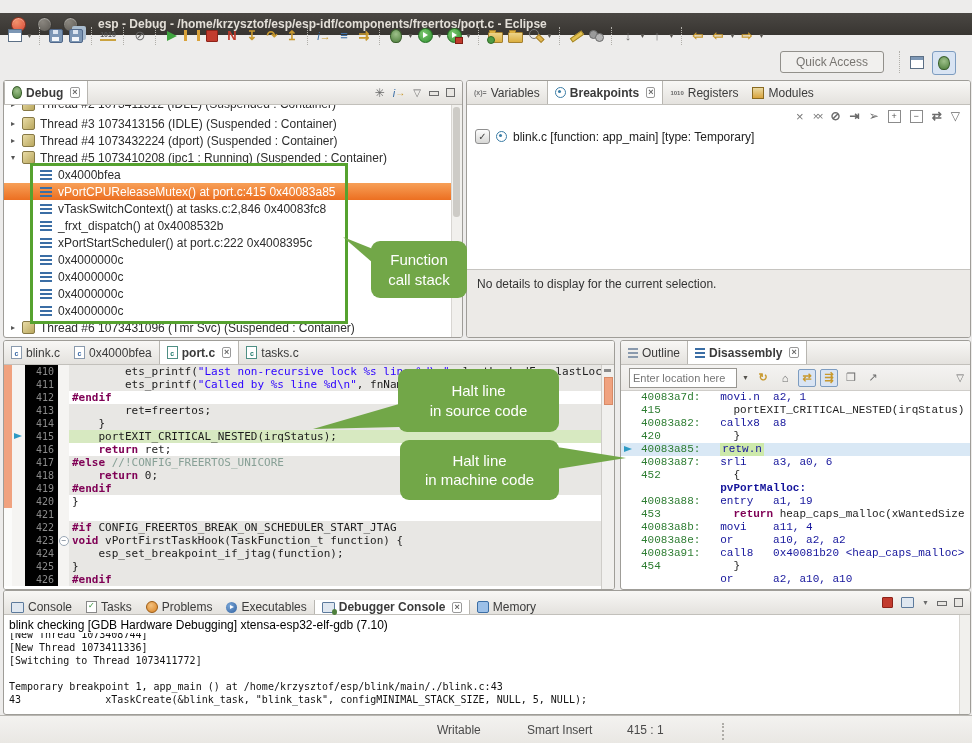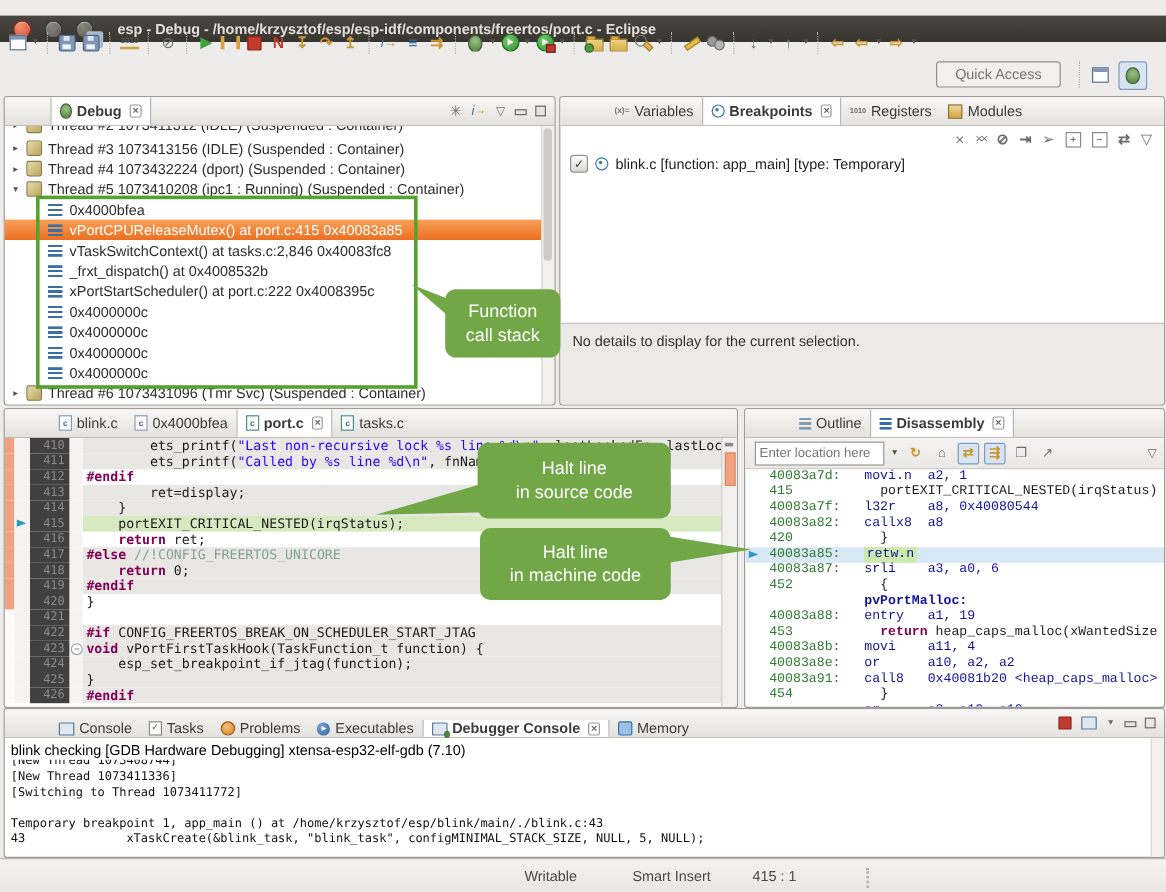--- a/index.html
+++ b/index.html
@@ -46,21 +46,21 @@
   #row2{left:0;top:49px;width:972px;height:30px;}
   #quick-access{position:absolute;right:88px;top:2px;border:1px solid #92908b;border-radius:3px;padding:3px 15px;color:#787571;font-size:12px;background:#f1f0ee;}
   #persp-sep{position:absolute;right:72px;top:2px;height:22px;border-left:1px dotted #b1afaa;}
   .persp{position:absolute;top:2px;width:22px;height:22px;display:flex;align-items:center;justify-content:center;}
   #persp-open{right:44px;}
   #persp-debug{right:16px;background:#d9e4f3;border:1px solid #7d9cc0;border-radius:3px;}
   .ic-persp{width:12px;height:11px;border:1px solid #5c6f85;background:#fff;position:relative;}
   .ic-persp::before{content:"";position:absolute;left:0;top:0;width:100%;height:3px;background:#7d97b5;}
   
   .panel{position:absolute;background:#fff;border:1px solid #9f9d98;border-radius:3px;overflow:hidden;}
-  .phdr{height:23px;background:linear-gradient(#f8f7f5,#e4e2de);border-bottom:1px solid #c2c0bb;display:flex;align-items:stretch;padding-left:38px;}
+  .phdr{height:23px;background:linear-gradient(#f8f7f5,#e4e2de);border-bottom:1px solid #c2c0bb;display:flex;align-items:stretch;}
   .tab{display:inline-flex;align-items:center;padding:0 7px;font-size:12px;color:#3b3b3b;gap:4px;white-space:nowrap;}
   .tab.sel{background:#fff;font-weight:bold;border-left:1px solid #b8b6b1;border-right:1px solid #b8b6b1;}
   .tclose{font-size:9px;color:#666;border:1px solid #999;border-radius:2px;padding:0 1px;line-height:9px;margin-left:3px;}
   .hicons{margin-left:auto;display:flex;align-items:center;gap:8px;padding-right:7px;}
   .hic{font-size:10px;color:#6b6b6b;display:flex;align-items:center;justify-content:center;}
   .btn-min{width:9px;height:9px;position:relative;}
   .btn-min::before{content:"";position:absolute;left:0;bottom:1px;width:8px;height:3px;border:1px solid #6b6b6b;background:#e8e6e2;}
   .btn-max{width:9px;height:9px;border:1px solid #6b6b6b;background:#e8e6e2;box-sizing:border-box;}
   .btn-max::before{content:"";display:block;height:2px;background:#6b6b6b;}
   
@@ -108,21 +108,21 @@
   #bp-row{position:absolute;left:8px;top:48px;display:flex;align-items:center;gap:6px;font-size:12px;color:#222;}
   .chk{width:13px;height:13px;border:1px solid #8f8f8f;border-radius:3px;background:linear-gradient(#fdfdfd,#d8d8d6);display:flex;align-items:center;justify-content:center;font-size:10px;color:#444;}
   #bp-details{position:absolute;left:0;right:0;bottom:0;height:68px;background:#eceae7;border-top:1px solid #c6c4c0;font-size:12px;color:#333;padding:7px 10px;box-sizing:border-box;}
   
   #code-wrap{position:absolute;left:0;top:24px;right:12px;bottom:0;overflow:hidden;background:#fff;}
   .cline{display:flex;height:13px;line-height:13px;font-family:"DejaVu Sans Mono",monospace;font-size:11px;}
   .stripe{width:8px;flex:none;background:#fbfbfa;}
   .stripe.on{background:#f0a27f;}
   .mk{width:13px;flex:none;background:#f5f4f2;position:relative;}
   .mk.ip::after{content:"";position:absolute;left:2px;top:3px;width:0;height:0;border-left:8px solid #2d9ac4;border-top:3.5px solid transparent;border-bottom:3.5px solid transparent;}
-  .lnum{width:29px;flex:none;text-align:right;color:#8a8a8a;padding-right:4px;font-size:10px;background:#404040;}
+  .lnum{width:29px;flex:none;text-align:right;color:#8a8a8a;padding-right:4px;font-size:10px;background:#000000;}
   .fold{width:11px;flex:none;background:#f5f4f2;position:relative;}
   .fold.open::before{content:"−";position:absolute;left:1px;top:2px;width:8px;height:8px;border:1px solid #9aa7b5;border-radius:50%;font-size:8px;color:#6d7b8a;text-align:center;line-height:8px;background:#fff;}
   .codetxt{flex:1;white-space:pre;overflow:hidden;padding-left:3px;color:#1c1c1c;}
   .bg-in .codetxt{background:#e8e7e4;}
   .bg-halt .codetxt{background:#d7e9c1;}
   .sg-k{color:#7f0055;font-weight:bold;}
   .sg-s{color:#2a00ff;}
   .sg-c{color:#87a096;}
   .sg-p{color:#1c1c1c;}
   #oruler{position:absolute;right:0;top:24px;width:12px;bottom:0;background:#f1f0ee;border-left:1px solid #cfcdc9;}
@@ -430,21 +430,21 @@
         <span class="mk"></span>
         <span class="lnum">412</span>
         <span class="fold"></span>
         <span class="codetxt"><span class="sg-k">#endif</span></span>
       </div>
       <div class="cline bg-in">
         <span class="stripe on"></span>
         <span class="mk"></span>
         <span class="lnum">413</span>
         <span class="fold"></span>
-        <span class="codetxt"><span class="sg-p">        ret=display;</span></span>
+        <span class="codetxt"><span class="sg-p">        ret=freertos;</span></span>
       </div>
       <div class="cline bg-in">
         <span class="stripe on"></span>
         <span class="mk"></span>
         <span class="lnum">414</span>
         <span class="fold"></span>
         <span class="codetxt"><span class="sg-p">    }</span></span>
       </div>
       <div class="cline bg-halt">
         <span class="stripe on"></span>
@@ -556,21 +556,20 @@
     <span class="tgl g-grey">⌂</span>
     <span class="tgl pressed g-gold">⇄</span>
     <span class="tgl pressed g-gold">⇶</span>
     <span class="tgl g-grey">❐</span>
     <span class="tgl g-grey">↗</span>
     <span class="hic" style="margin-left:auto;padding-right:6px;">▽</span>
   </div>
   <div id="disasm-lines">
       <div class="dline"><span class="sg-a">40083a7d:</span><span class="sg-t">   </span><span class="sg-i">movi.n  a2, 1</span></div>
       <div class="dline"><span class="sg-n">415</span><span class="sg-t">           </span><span class="sg-t">portEXIT_CRITICAL_NESTED(irqStatus)</span></div>
-      <div class="dline"><span class="sg-a">40083a7f:</span><span class="sg-t">   </span><span class="sg-i">l32r    a8, 0x40080544</span></div>
       <div class="dline"><span class="sg-a">40083a82:</span><span class="sg-t">   </span><span class="sg-i">callx8  a8</span></div>
       <div class="dline"><span class="sg-n">420</span><span class="sg-t">           </span><span class="sg-t">}</span></div>
       <div class="dline cur"><span class="dmk"></span><span class="sg-a">40083a85:</span><span class="sg-t">   </span><span class="sg-ih">retw.n</span></div>
       <div class="dline"><span class="sg-a">40083a87:</span><span class="sg-t">   </span><span class="sg-i">srli    a3, a0, 6</span></div>
       <div class="dline"><span class="sg-n">452</span><span class="sg-t">           </span><span class="sg-t">{</span></div>
       <div class="dline"><span class="sg-t">            </span><span class="sg-l">pvPortMalloc:</span></div>
       <div class="dline"><span class="sg-a">40083a88:</span><span class="sg-t">   </span><span class="sg-i">entry   a1, 19</span></div>
       <div class="dline"><span class="sg-n">453</span><span class="sg-t">           </span><span class="sg-k">return</span><span class="sg-t"> heap_caps_malloc(xWantedSize</span></div>
       <div class="dline"><span class="sg-a">40083a8b:</span><span class="sg-t">   </span><span class="sg-i">movi    a11, 4</span></div>
       <div class="dline"><span class="sg-a">40083a8e:</span><span class="sg-t">   </span><span class="sg-i">or      a10, a2, a2</span></div>

